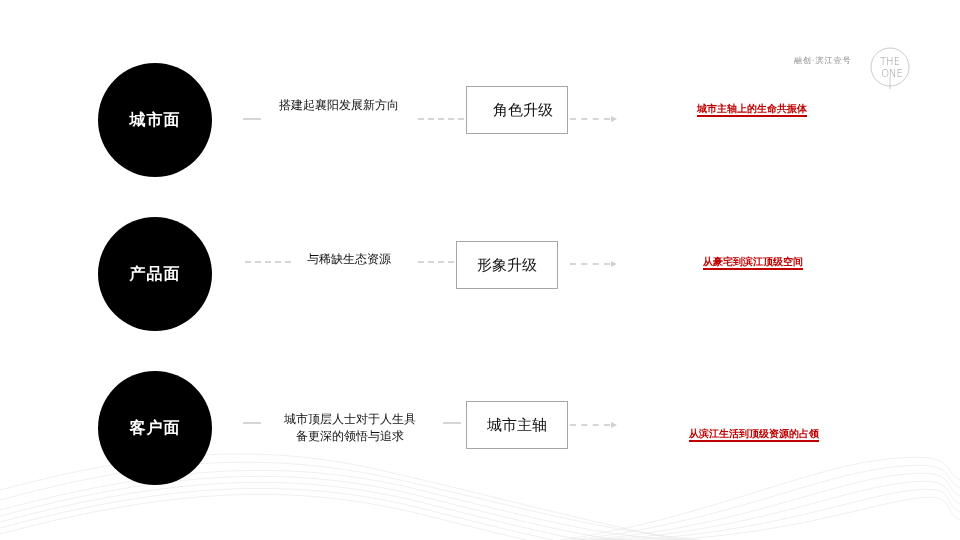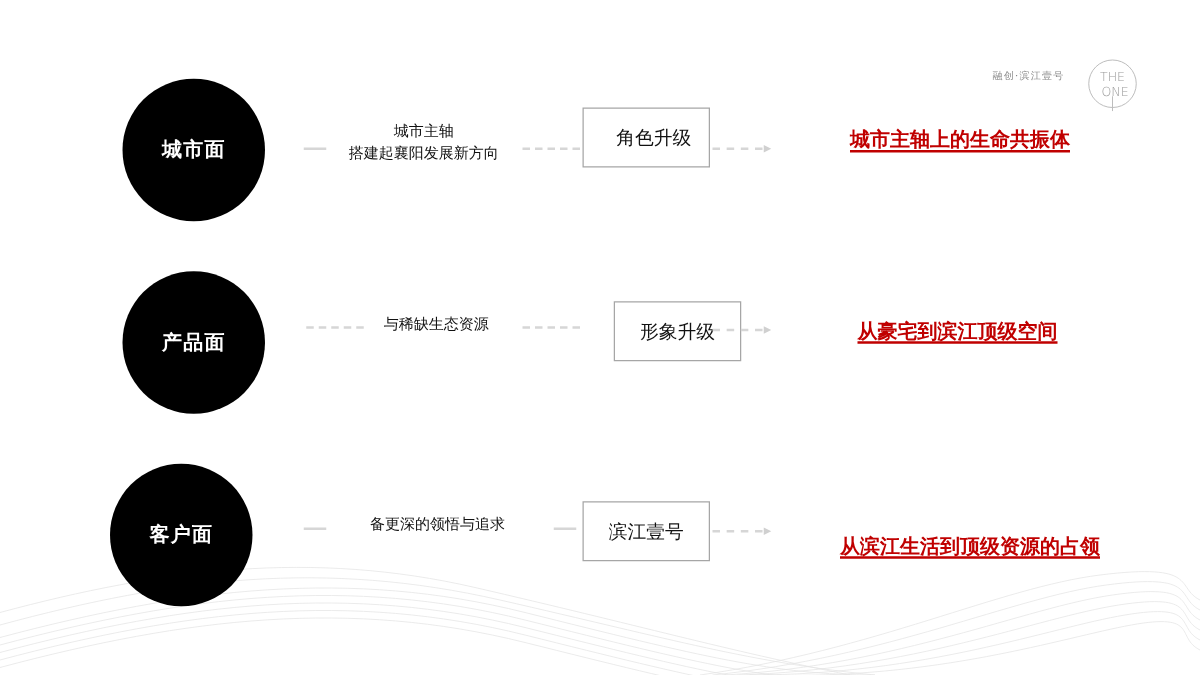--- a/index.html
+++ b/index.html
@@ -17,21 +17,21 @@
 
     .desc { position: absolute; width: 180px; text-align: center; font-size: 12px; line-height: 17px; color: #111; }
 
     .dash { position: absolute; height: 0; border-top: 2px dashed #d6d6d6; }
     .solid { position: absolute; height: 0; border-top: 2px solid #d6d6d6; }
 
     .box { position: absolute; width: 102px; height: 48px; border: 1px solid #a6a6a6; background: #fff; display: flex; align-items: center; justify-content: center; font-size: 15px; color: #111; }
 
     .arrow { position: absolute; width: 0; height: 0; border-top: 3px solid transparent; border-bottom: 3px solid transparent; border-left: 6px solid #d0d0d0; }
 
-    .result { position: absolute; font-size: 16px; font-weight: bold; color: #c00000; text-decoration: underline; text-decoration-thickness: 2px; text-underline-offset: 3px; white-space: nowrap; cursor: pointer; }
+    .result { position: absolute; font-size: 10px; font-weight: bold; color: #c00000; text-decoration: underline; text-decoration-thickness: 2px; text-underline-offset: 3px; white-space: nowrap; cursor: pointer; margin-left: 17px; }
   </style>
 </head>
 <body>
 
 <svg class="waves" viewBox="0 0 960 540">
   <g fill="none" stroke="#e4e4e4" stroke-width="0.6">
     <path d="M0 510 C 150 470, 280 455, 420 490 S 620 540, 700 540"></path>
     <path d="M0 516 C 150 476, 280 461, 420 496 S 620 546, 700 546"></path>
     <path d="M0 522 C 150 482, 280 467, 420 502 S 620 552, 700 552"></path>
     <path d="M0 528 C 150 488, 280 473, 420 508 S 620 558, 700 558"></path>
@@ -55,52 +55,52 @@
     <text x="24" y="32" text-anchor="middle" font-size="10" fill="#9a9a9a" font-family="DejaVu Sans, sans-serif" font-weight="300">ONE</text>
     <line x1="22" y1="32" x2="22" y2="44" stroke="#bdbdbd" stroke-width="0.8"></line>
   </svg>
 </div>
 
 <div class="circle" style="left:98px; top:63px;">
   <span>城市面</span>
 </div>
 <div class="solid" style="left:243px; top:118px; width:18px;"></div>
 <div class="desc" style="left:249px; top:97px;">
-  <div>城市主轴</div>
   <div>搭建起襄阳发展新方向</div>
 </div>
 <div class="dash" style="left:418px; top:118px; width:46px;"></div>
 <div class="box" style="left:466px; top:86px;padding-left:12px;">
   <span>角色升级</span>
 </div>
 <div class="dash" style="left:570px; top:118px; width:40px;"></div>
 <div class="arrow" style="left:611px; top:116px;"></div>
 <div class="result" style="left:680px; top:102px;">城市主轴上的生命共振体</div>
 
 <div class="circle" style="left:98px; top:217px;">
   <span>产品面</span>
 </div>
 <div class="dash" style="left:245px; top:261px; width:46px;"></div>
 <div class="desc" style="left:259px; top:251px;">
   <div>与稀缺生态资源</div>
 </div>
 <div class="dash" style="left:418px; top:261px; width:46px;"></div>
-<div class="box" style="left:491px; top:241px;align-items:center;">
+<div class="box" style="left:456px; top:241px;align-items:center;">
   <span>形象升级</span>
 </div>
 <div class="dash" style="left:570px; top:263px; width:40px;"></div>
 <div class="arrow" style="left:611px; top:261px;"></div>
 <div class="result" style="left:686px; top:255px;">从豪宅到滨江顶级空间</div>
 
-<div class="circle" style="left:88px; top:371px;">
+<div class="circle" style="left:98px; top:371px;">
   <span>客户面</span>
 </div>
 <div class="solid" style="left:243px; top:422px; width:18px;"></div>
 <div class="desc" style="left:260px; top:411px;">
+  <div>城市顶层人士对于人生具</div>
   <div>备更深的领悟与追求</div>
 </div>
 <div class="solid" style="left:443px; top:422px; width:18px;"></div>
 <div class="box" style="left:466px; top:401px;">
-  <span>滨江壹号</span>
+  <span>城市主轴</span>
 </div>
 <div class="dash" style="left:570px; top:424px; width:40px;"></div>
 <div class="arrow" style="left:611px; top:422px;"></div>
 <div class="result" style="left:672px; top:427px;">从滨江生活到顶级资源的占领</div>
 
 </body></html>

